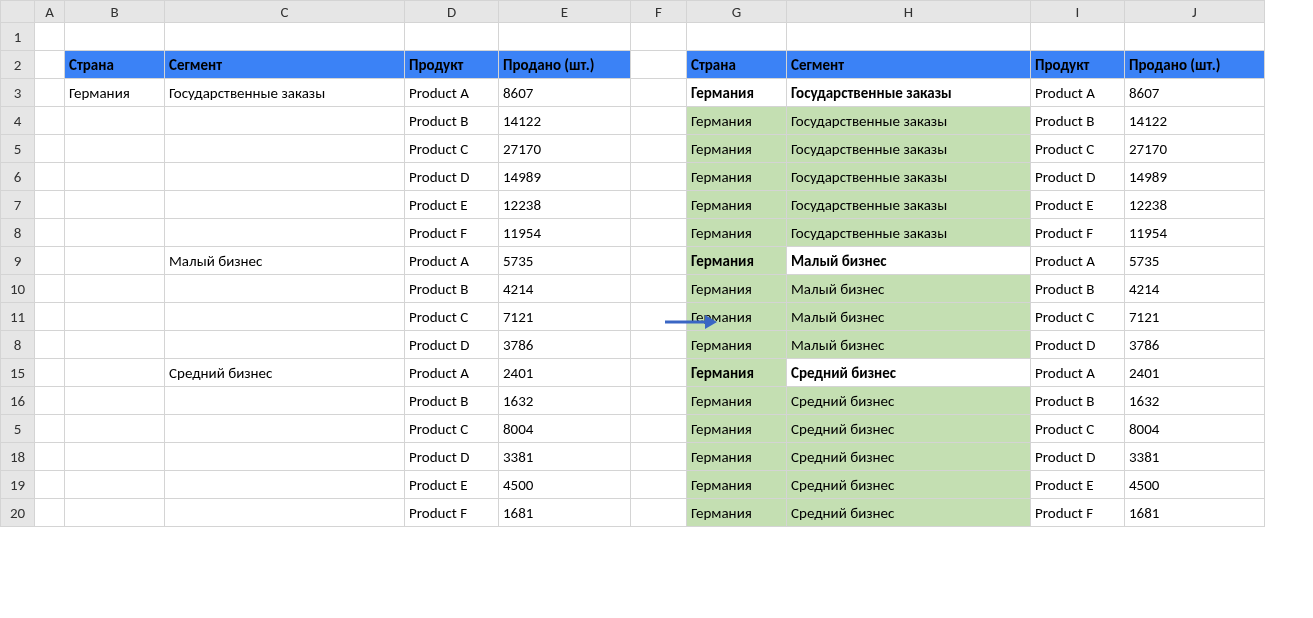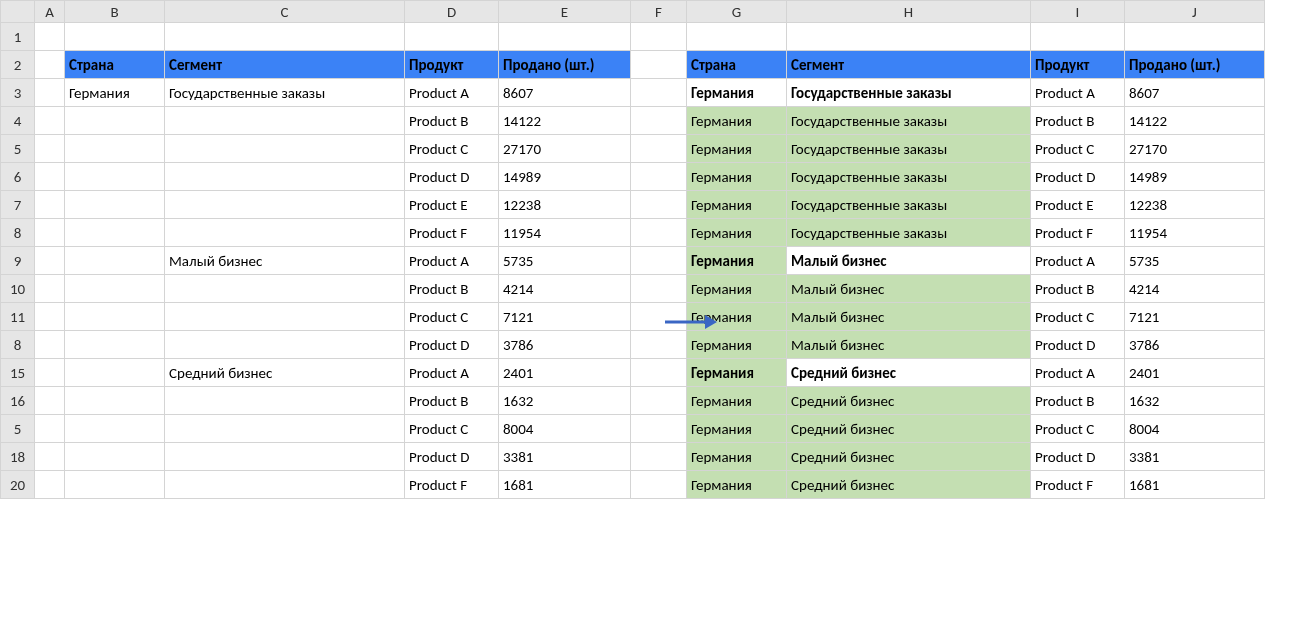--- a/index.html
+++ b/index.html
@@ -307,20 +307,33 @@
         <td></td>
         <td>Product D</td>
         <td class="num">3381</td>
         <td></td>
         <td class="green">Германия</td>
         <td class="green">Средний бизнес</td>
         <td>Product D</td>
         <td class="num">3381</td>
       </tr>
       <tr>
+        <th class="rowhdr">19</th>
+        <td></td>
+        <td></td>
+        <td></td>
+        <td>Product E</td>
+        <td class="num">4500</td>
+        <td></td>
+        <td class="green">Германия</td>
+        <td class="green">Средний бизнес</td>
+        <td>Product E</td>
+        <td class="num">4500</td>
+      </tr>
+      <tr>
         <th class="rowhdr">20</th>
         <td></td>
         <td></td>
         <td></td>
         <td>Product F</td>
         <td class="num">1681</td>
         <td></td>
         <td class="green">Германия</td>
         <td class="green">Средний бизнес</td>
         <td>Product F</td>

